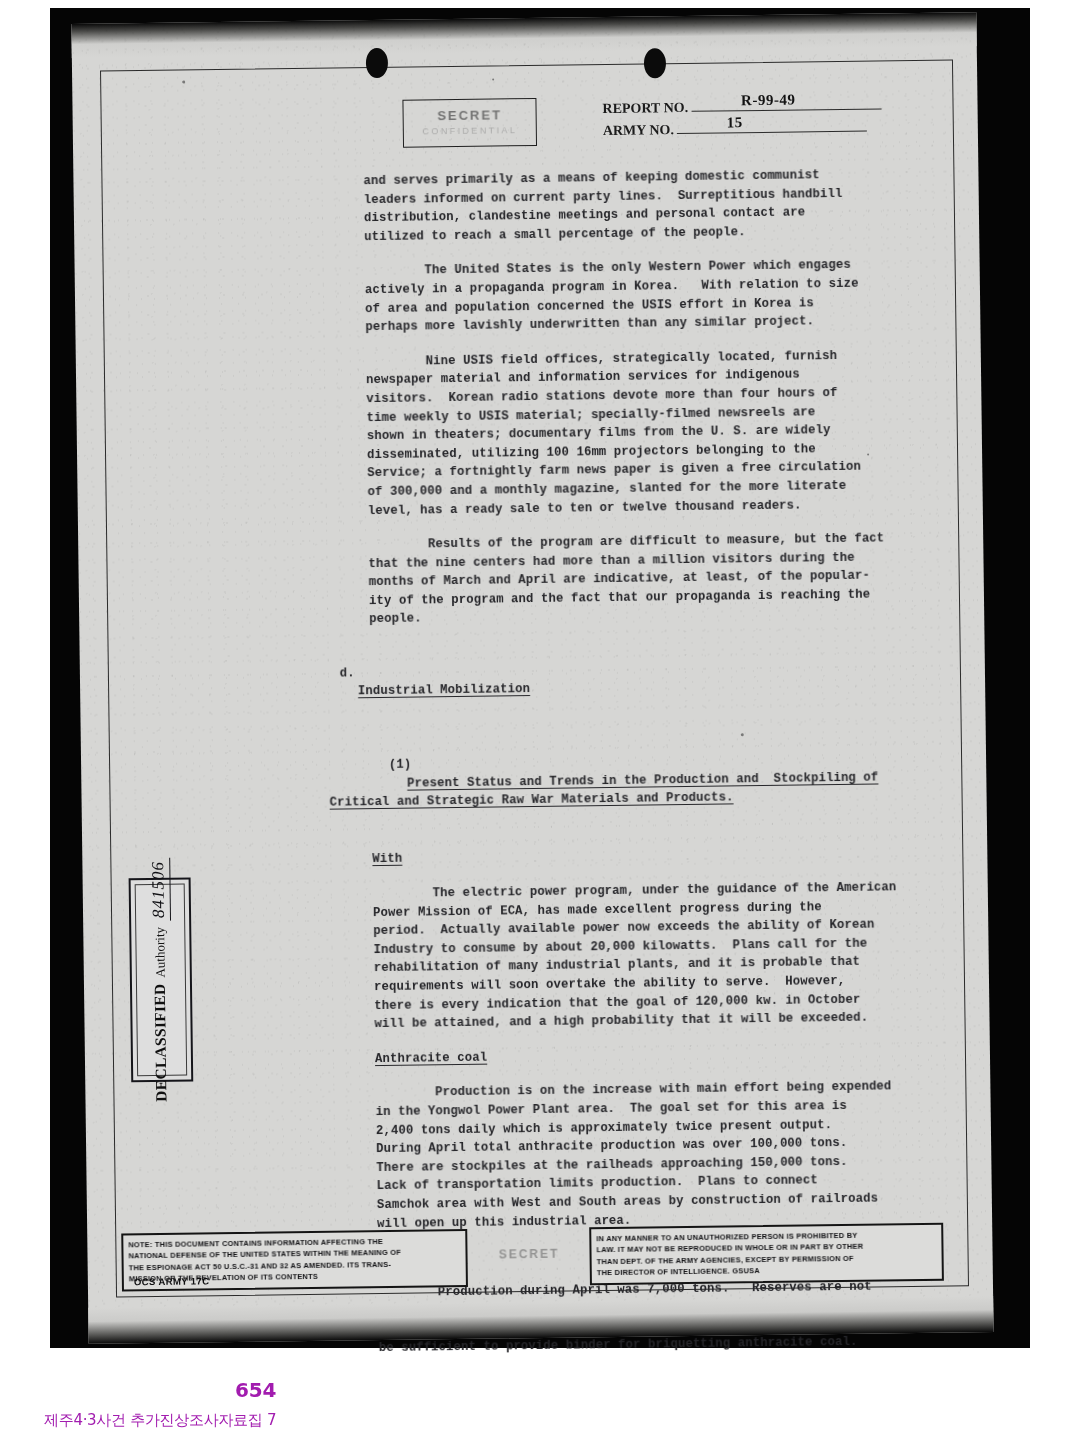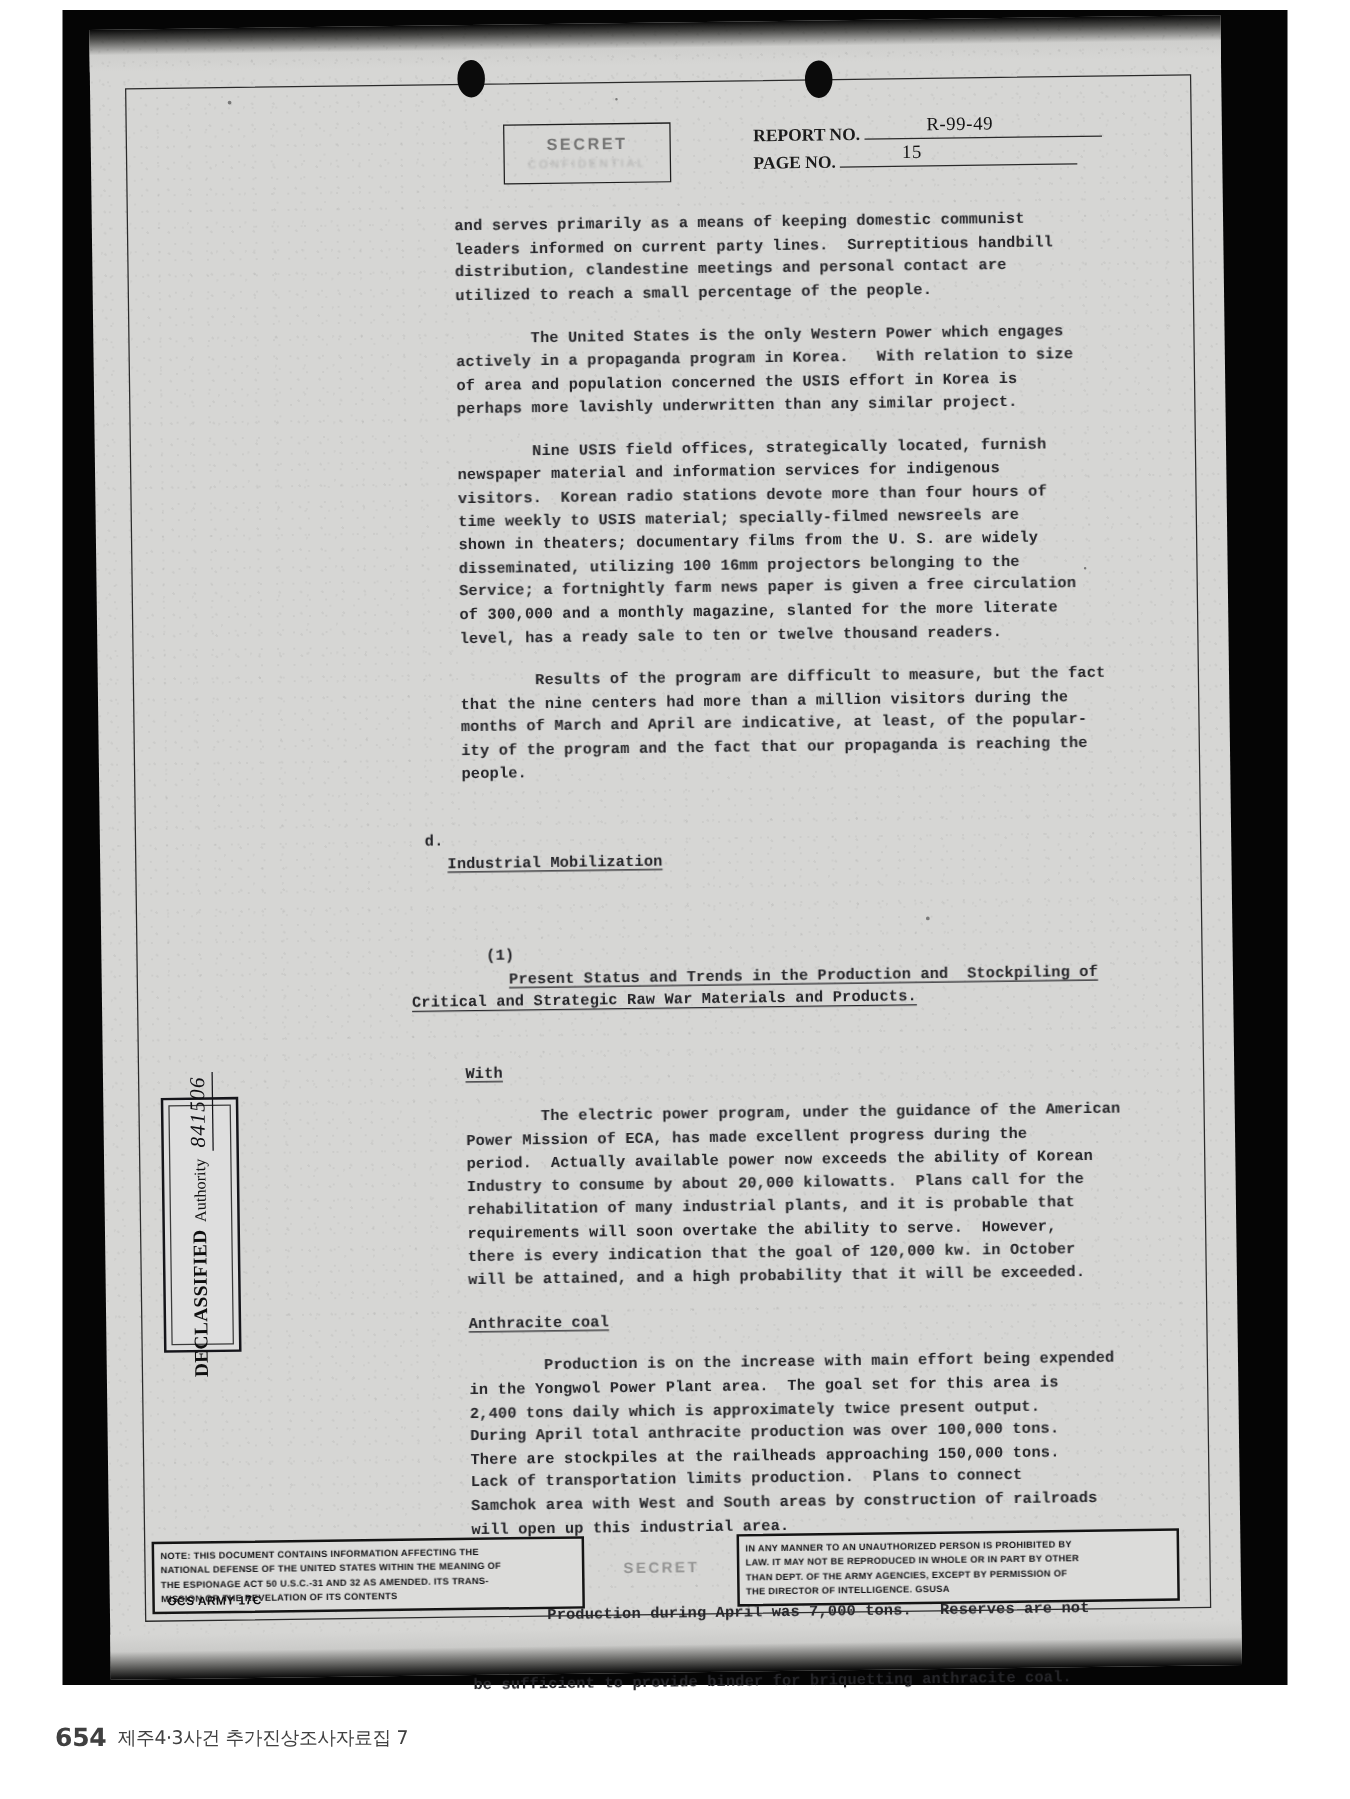--- a/index.html
+++ b/index.html
@@ -79,21 +79,21 @@
     position:absolute; left:200px; font-family:"Liberation Serif",serif;
     font-weight:700; font-size:14px; color:#1c1c1c; white-space:nowrap;
   }
   .hdr-label{display:inline-block;}
   .hdr-rule{
     display:inline-block; width:190px; border-bottom:1.5px solid #2a2a2a;
     margin-left:3px; position:relative; height:13px; vertical-align:baseline;
   }
   .hdr-val{
     position:absolute; left:50px; bottom:1px; font-family:"Liberation Serif",serif;
-    font-weight:400; font-size:15px; color:#131313; letter-spacing:.5px;
+    font-weight:700; font-size:15px; color:#131313; letter-spacing:.5px;
   }
 
   
   #body-text{
     position:absolute; left:0; top:152px; width:905px;
     font-family:"Liberation Mono","DejaVu Sans Mono",monospace;
     font-size:12.3px; line-height:18.6px; color:#26262a;
     font-weight:700;
     letter-spacing:.1px;
     filter:blur(.18px);
@@ -160,22 +160,22 @@
   #foot-form{
     position:absolute; left:10px; bottom:2px;
     font-family:"Liberation Sans",sans-serif; font-weight:700;
     font-size:9.5px; color:#0e0e10; letter-spacing:.4px;
   }
   #foot-left .foot-txt{ padding-right:3px; }
 
   
   #caption{
     position:absolute; left:44px; top:1378px;
-    font-family:"DejaVu Sans",sans-serif; color:#404040;
-    display:flex; align-items:center; gap:9px;
+    font-family:"DejaVu Sans",sans-serif; color:#a21caf;
+    display:flex; align-items:flex-end; gap:9px;flex-direction:column;
   }
   #caption-page{ font-size:20px; font-weight:700; letter-spacing:-.2px; }
   #caption-title{ font-size:15px; font-weight:400; letter-spacing:-.3px; }
 
   
   .speck{ position:absolute; background:#2e2e2e; border-radius:50%; opacity:.55; }
 </style>
 </head>
 <body>
 
@@ -202,21 +202,21 @@
       <div id="secret-box">
         <div id="secret-stamp-top">SECRET</div>
         <div id="secret-stamp-sub">CONFIDENTIAL</div>
       </div>
 
       <div class="hdr-line" style="top:2px;">
         <span class="hdr-label">REPORT NO.</span><span class="hdr-rule"><span class="hdr-val">R-99-49</span></span>
       </div>
 
       <div class="hdr-line" style="top:24px;">
-        <span class="hdr-label">PAGE NO.</span><span class="hdr-rule"><span class="hdr-val">15</span></span>
+        <span class="hdr-label">ARMY NO.</span><span class="hdr-rule"><span class="hdr-val">15</span></span>
       </div>
     </div>
 
     <div id="body-text">
 
       <p class="para blk-left">and serves primarily as a means of keeping domestic communist
 leaders informed on current party lines.  Surreptitious handbill
 distribution, clandestine meetings and personal contact are
 utilized to reach a small percentage of the people.</p>
 

